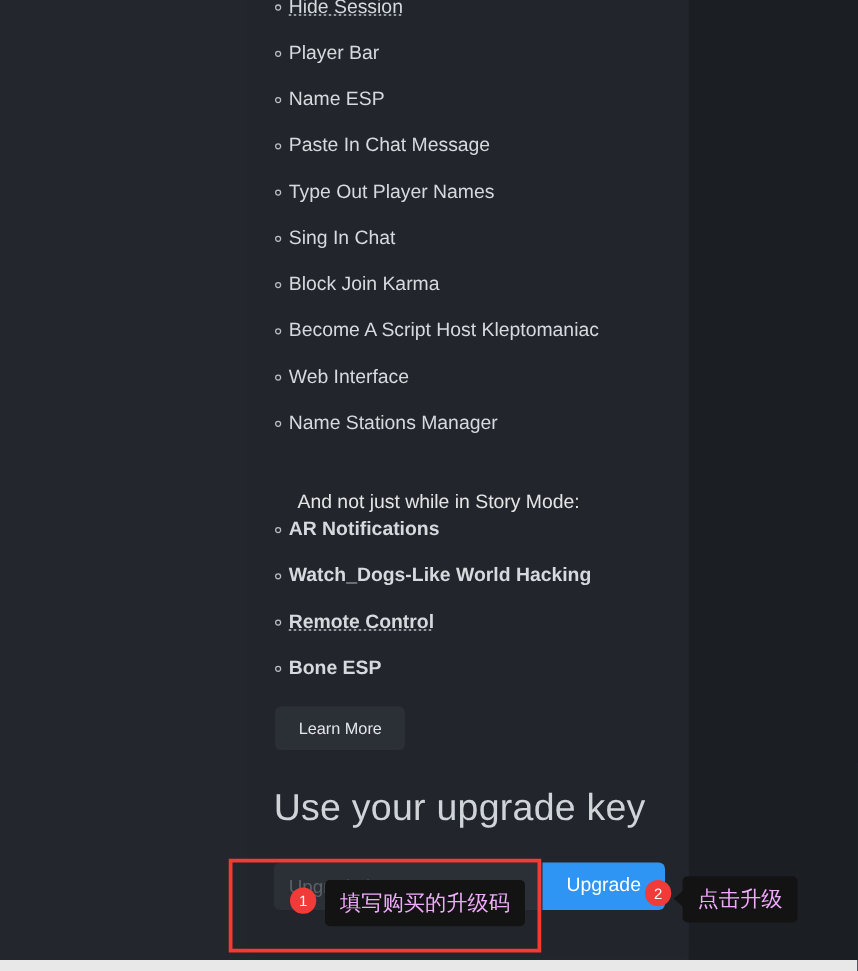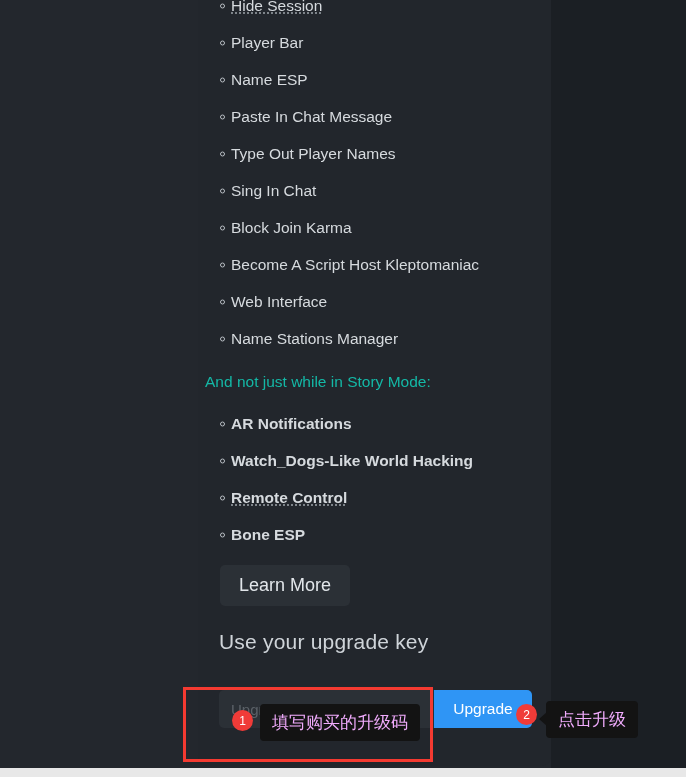--- a/index.html
+++ b/index.html
@@ -85,45 +85,46 @@
   }
   .feature-label.dotted {
     text-decoration: underline;
     text-decoration-style: dotted;
     text-decoration-color: #9aa0a7;
     text-underline-offset: 2px;
   }
 
   .section-note {
     position: absolute;
-    left: 7px;
+    left: 40px;
     font-size: 15.5px;
-    color: #14b8a6;
+    color: #e5e5e5;
     white-space: nowrap;
+    margin-top: 20px;
   }
 
   .learn-more-btn {
     position: absolute;
     left: 22px;
     top: 575px;
     padding: 10px 19px;
     background: #2b3036;
     color: #e2e6ea;
     border: none;
     border-radius: 5px;
-    font-size: 18px;
+    font-size: 13px;
     font-family: "Liberation Sans", sans-serif;
     cursor: pointer;
   }
 
   .upgrade-heading {
     position: absolute;
     left: 21px;
     top: 640px;
-    font-size: 21px;
+    font-size: 30px;
     color: #cfd4d9;
     font-weight: 400;
     white-space: nowrap;
     letter-spacing: 0.2px;
   }
 
   .upgrade-row {
     position: absolute;
     left: 21px;
     top: 700px;

